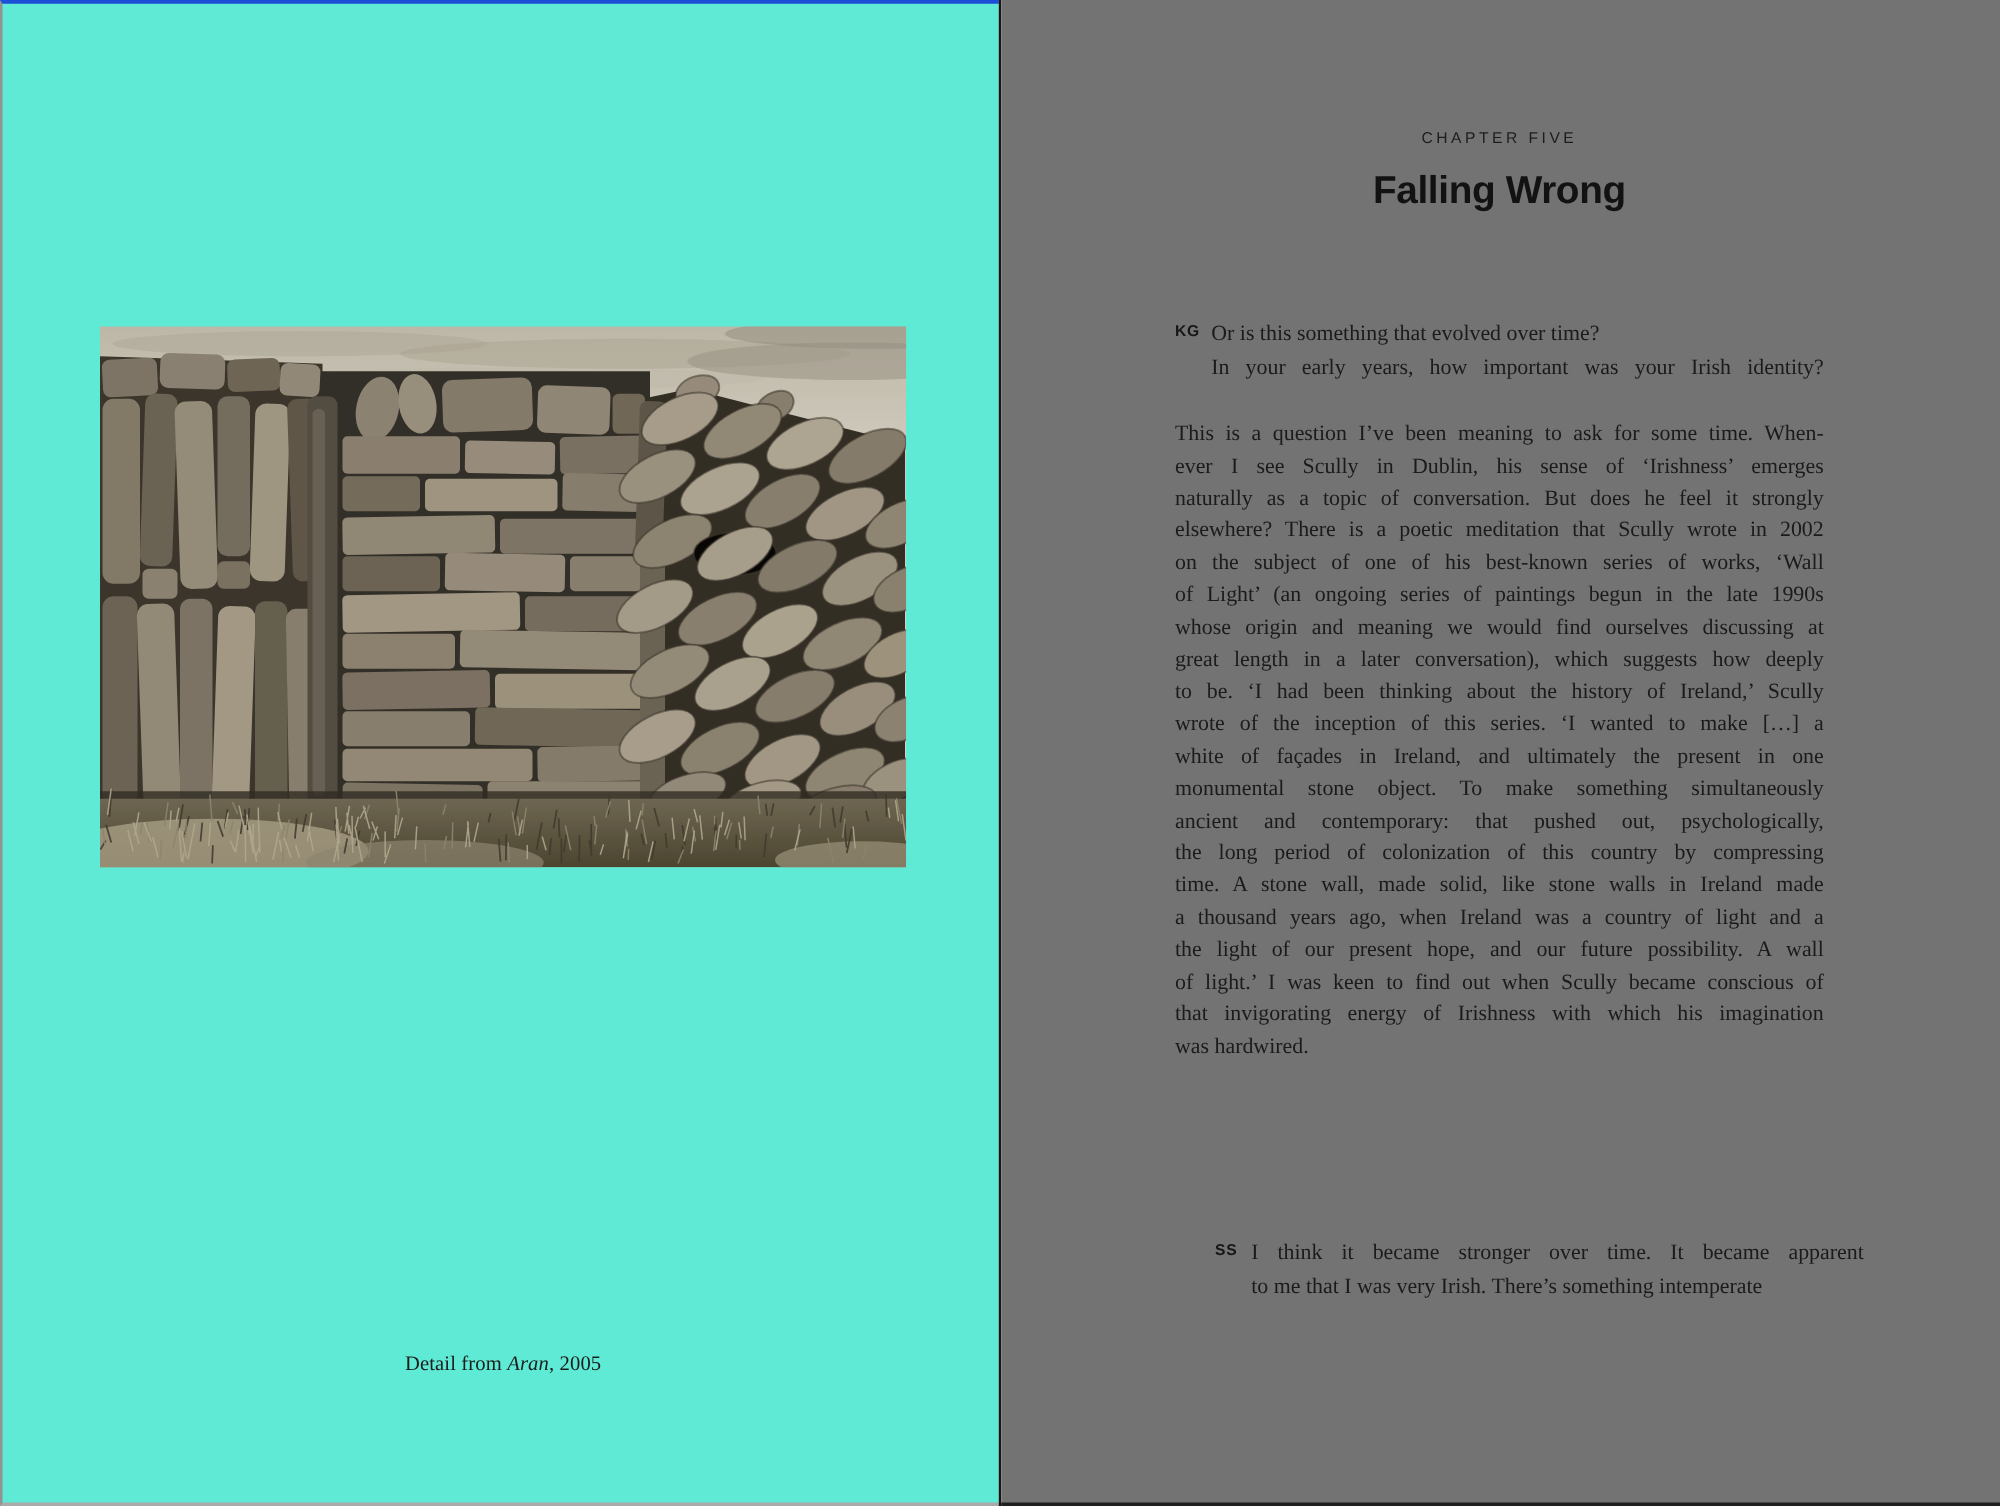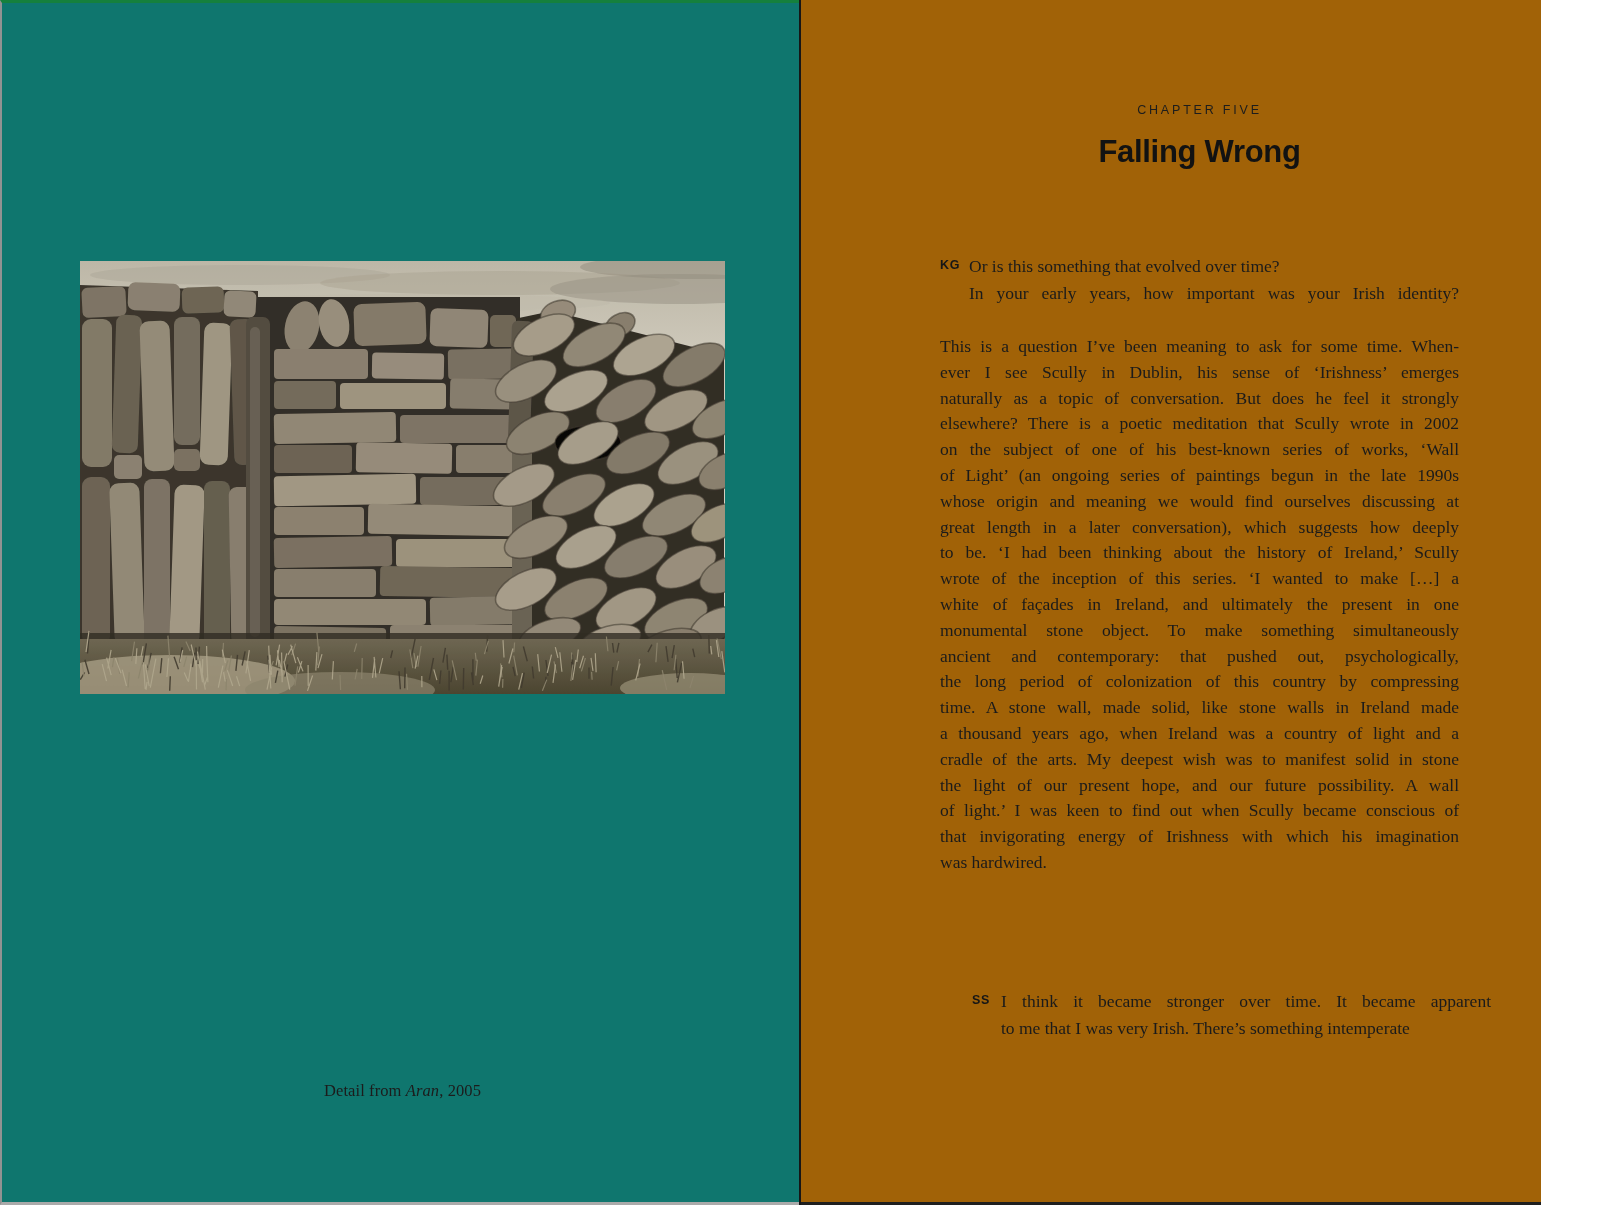--- a/index.html
+++ b/index.html
@@ -1,24 +1,24 @@
 <!DOCTYPE html>
 <html><head>
 <meta charset="utf-8">
 <style>
   html,body{margin:0;padding:0;background:#ffffff;}
   body{width:1600px;height:1205px;position:relative;font-family:"Liberation Serif",serif;color:#1a1a1a;overflow:hidden;}
   .spread{position:absolute;inset:0;background:#ffffff;}
 
   
   .page-left{position:absolute;left:0;top:0;width:799px;height:1205px;box-sizing:border-box;
-    border-top:3px solid #15803d;border-left:2px solid #929292;border-bottom:3px solid #aaaaaa;background:#0f766e;}
+    border-top:3px solid #1d4ed8;border-left:2px solid #929292;border-bottom:3px solid #aaaaaa;background:#5eead4;}
   .gutter-line{position:absolute;left:799px;top:0;width:2px;height:1205px;background:#161616;}
-  .page-right{position:absolute;left:801px;top:0;width:740px;height:1205px;box-sizing:border-box;
-    border-bottom:3px solid #1f1f1f;background:#a16207;}
+  .page-right{position:absolute;left:801px;top:0;width:799px;height:1205px;box-sizing:border-box;
+    border-bottom:3px solid #1f1f1f;background:#737373;}
 
   
   .photo{position:absolute;left:78px;top:258px;width:645px;height:433px;overflow:hidden;}
   .photo svg{display:block;width:100%;height:100%;}
   .caption{position:absolute;left:78px;top:1078px;width:645px;text-align:center;
     font-size:16.5px;color:#1c1c1c;letter-spacing:0.1px;}
   .caption .wtitle{font-style:italic;}
 
   
   .col{position:absolute;left:139px;width:519px;}
@@ -242,21 +242,20 @@
         <div class="tline">whose origin and meaning we would find ourselves discussing at</div>
         <div class="tline">great length in a later conversation), which suggests how deeply</div>
         <div class="tline">to be. ‘I had been thinking about the history of Ireland,’ Scully</div>
         <div class="tline">wrote of the inception of this series. ‘I wanted to make […] a</div>
         <div class="tline">white of façades in Ireland, and ultimately the present in one</div>
         <div class="tline">monumental stone object. To make something simultaneously</div>
         <div class="tline">ancient and contemporary: that pushed out, psychologically,</div>
         <div class="tline">the long period of colonization of this country by compressing</div>
         <div class="tline">time. A stone wall, made solid, like stone walls in Ireland made</div>
         <div class="tline">a thousand years ago, when Ireland was a country of light and a</div>
-        <div class="tline">cradle of the arts. My deepest wish was to manifest solid in stone</div>
         <div class="tline">the light of our present hope, and our future possibility. A wall</div>
         <div class="tline">of light.’ I was keen to find out when Scully became conscious of</div>
         <div class="tline">that invigorating energy of Irishness with which his imagination</div>
         <div class="tline tline-last">was hardwired.</div>
       </div>
 
     <div class="col speaker-block answer">
       <span class="speaker-label">SS</span>
       <div class="speaker-lines tlines q-lines">
           <div class="tline">I think it became stronger over time. It became apparent</div>

